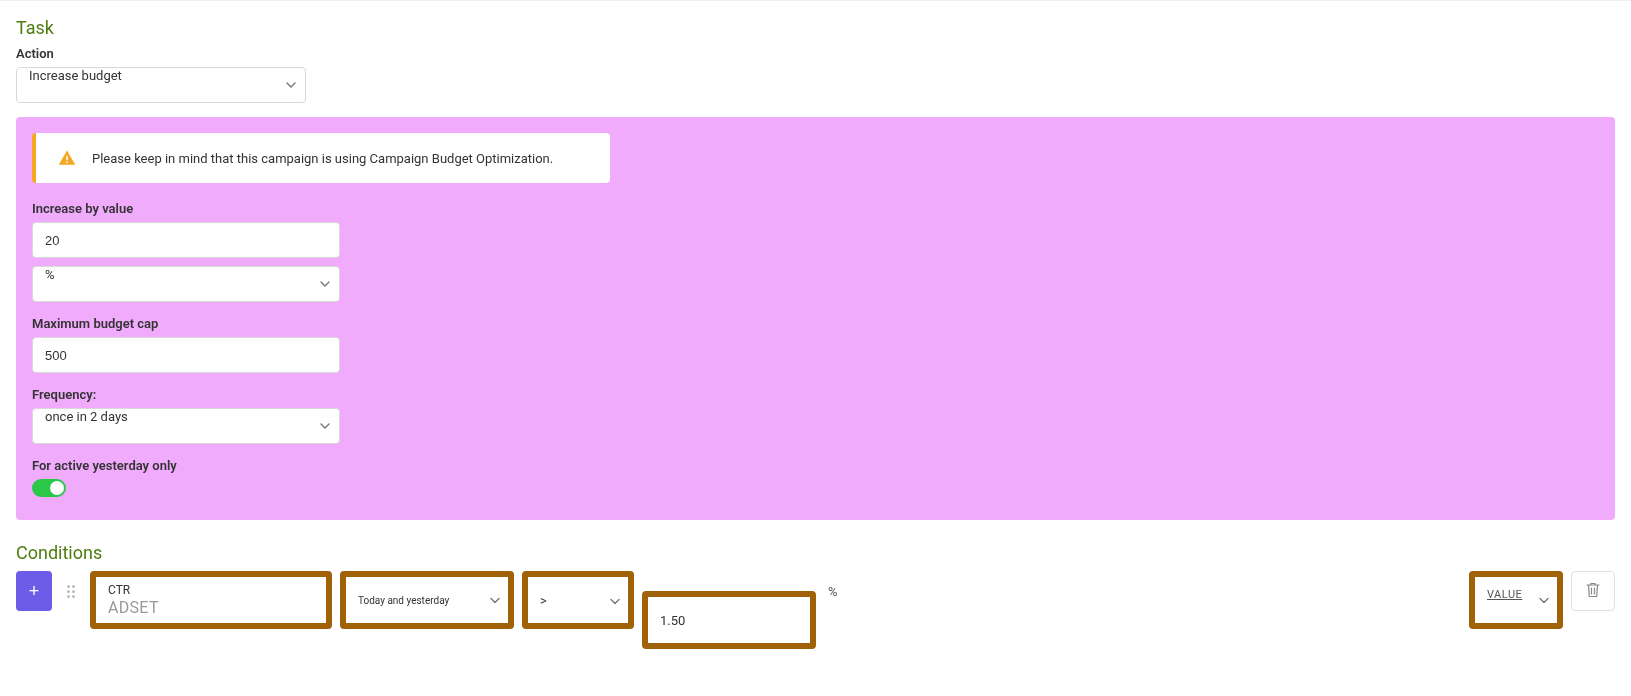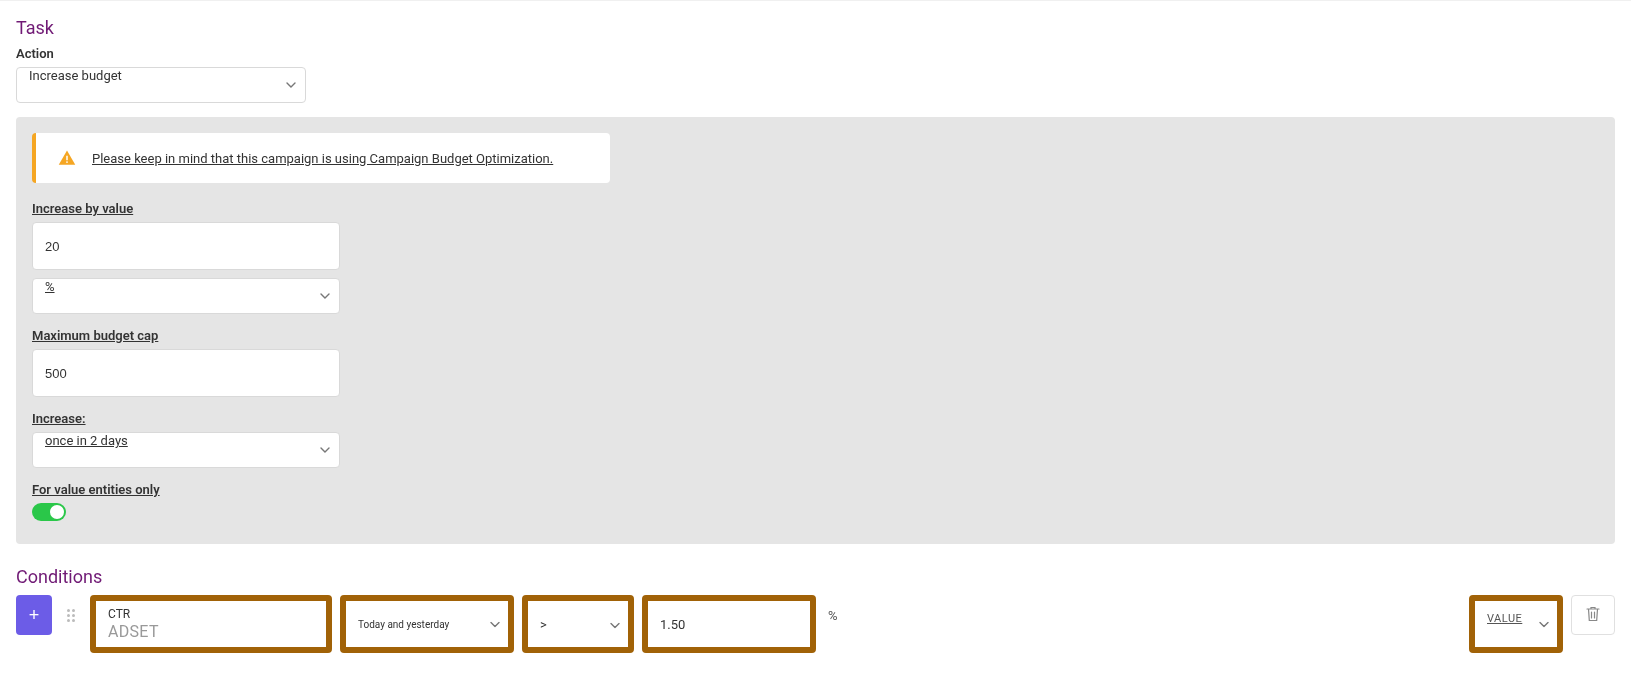--- a/index.html
+++ b/index.html
@@ -7,21 +7,21 @@
     font-family: -apple-system, BlinkMacSystemFont, "Segoe UI", Roboto, Arial, sans-serif;
     font-size: 14px;
     color: #333;
     background: #fff;
     padding: 16px;
     border-top: 1px solid #f0f0f0;
   }
   .section-title {
     font-size: 18px;
     font-weight: 400;
-    color: #701a75;
+    color: #4d7c0f;
     margin-bottom: 8px;
   }
   .field-label {
     font-size: 13px;
     font-weight: 600;
     color: #333;
     margin-bottom: 6px;
     display: block;
   }
   .select-wrap {
@@ -44,34 +44,33 @@
   .chevron {
     position: absolute;
     right: 10px;
     top: 50%;
     transform: translateY(-50%);
     pointer-events: none;
   }
   .chevron svg { display: block; }
   .input {
     width: 308px;
-    height: 48px;
+    height: 36px;
     border: 1px solid #d9d9d9;
     border-radius: 4px;
     background: #fff;
     padding: 0 12px;
     font-size: 13px;
     color: #333;
   }
   .panel {
-    background: #e5e5e5;
+    background: #f0abfc;
     border-radius: 4px;
     padding: 16px 16px 20px 16px;
     margin-top: 14px;
-    text-decoration: underline;
   }
   .alert {
     background: #fff;
     border-radius: 4px;
     border-left: 4px solid #f5a623;
     padding: 16px 22px;
     display: flex;
     align-items: center;
     gap: 16px;
     width: 578px;
@@ -154,21 +153,21 @@
     width: 242px;
     flex-direction: column;
     align-items: flex-start;
     justify-content: center;
     padding: 4px 12px;
   }
   .metric-name { font-size: 12px; color: #333; line-height: 1.2; }
   .metric-level { font-size: 16px; color: #999; line-height: 1.2; letter-spacing: 0.3px; }
   .timeframe-box { width: 174px; padding: 0 28px 0 12px; font-size: 10px; }
   .operator-box { width: 112px; padding: 0 28px 0 12px; font-size: 13px; }
-  .value-box { width: 174px; padding: 0 12px; font-size: 13px; }
+  .value-box { width: 174px; padding: 0 12px; font-size: 13px; margin-top: 20px; }
   .unit-box {
     height: 40px;
     display:flex; align-items:center;
     padding-left: 4px;
     font-size: 13px;
     color: #555;
     flex-grow: 1;
   }
   .type-box { width: 94px; padding: 0 28px 12px 12px; font-size: 11px; letter-spacing: 0.5px; color:#555;text-decoration:underline;}
   .trash-btn {
@@ -237,35 +236,35 @@
         </div>
       </div>
     </div>
 
     <div class="field-group">
       <label class="field-label">Maximum budget cap</label>
       <input class="input" type="text" value="500" style="">
     </div>
 
     <div class="field-group">
-      <label class="field-label">Increase:</label>
+      <label class="field-label">Frequency:</label>
       <div class="select-wrap" style="width:308px;">
         <div class="select">
           <span>once in 2 days</span>
         </div>
         <span class="chevron">
           <svg width="10" height="6" viewBox="0 0 10 6">
               <path d="M1 1l4 4 4-4" stroke="#777" stroke-width="1.4" fill="none" stroke-linecap="round"></path>
             </svg>
         </span>
       </div>
     </div>
 
     <div class="field-group" style="margin-bottom:0;">
-      <label class="field-label">For value entities only</label>
+      <label class="field-label">For active yesterday only</label>
       <div class="toggle"></div>
     </div>
   </div>
 </div>
 
 <div style="margin-top:22px;">
   <div class="section-title">Conditions</div>
 
   <div class="conditions-row">
     <button class="add-btn">+</button>

